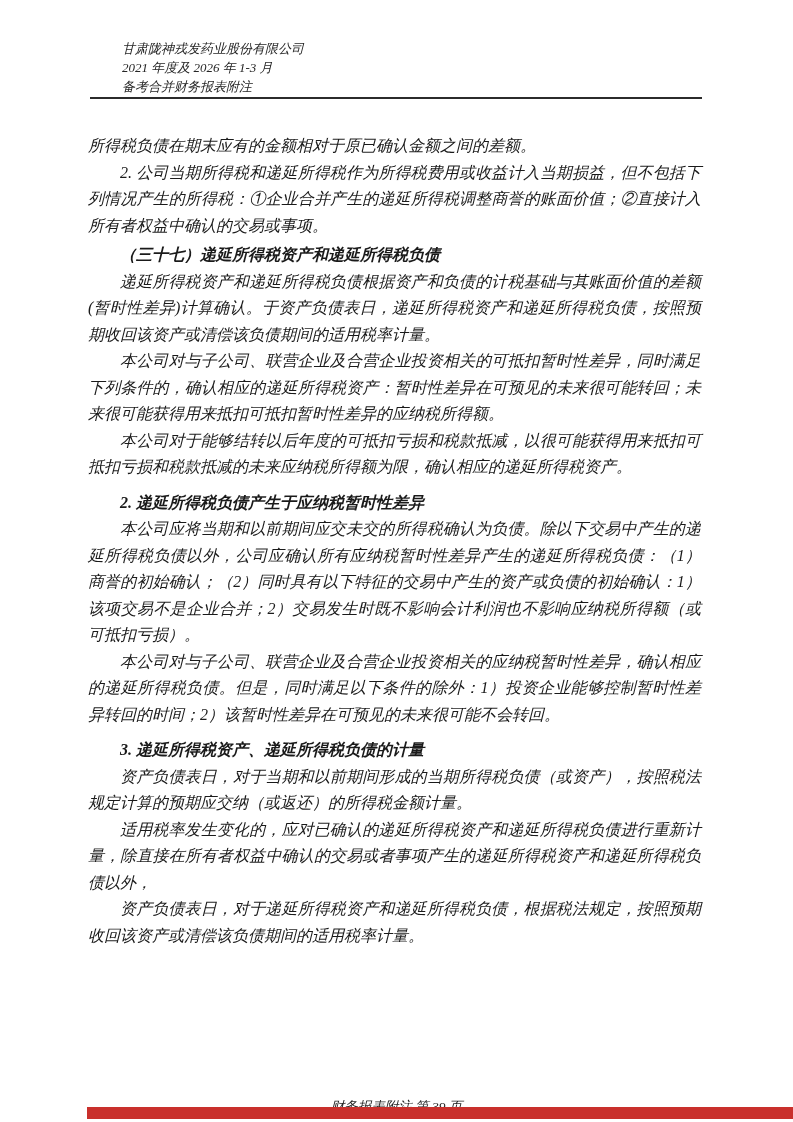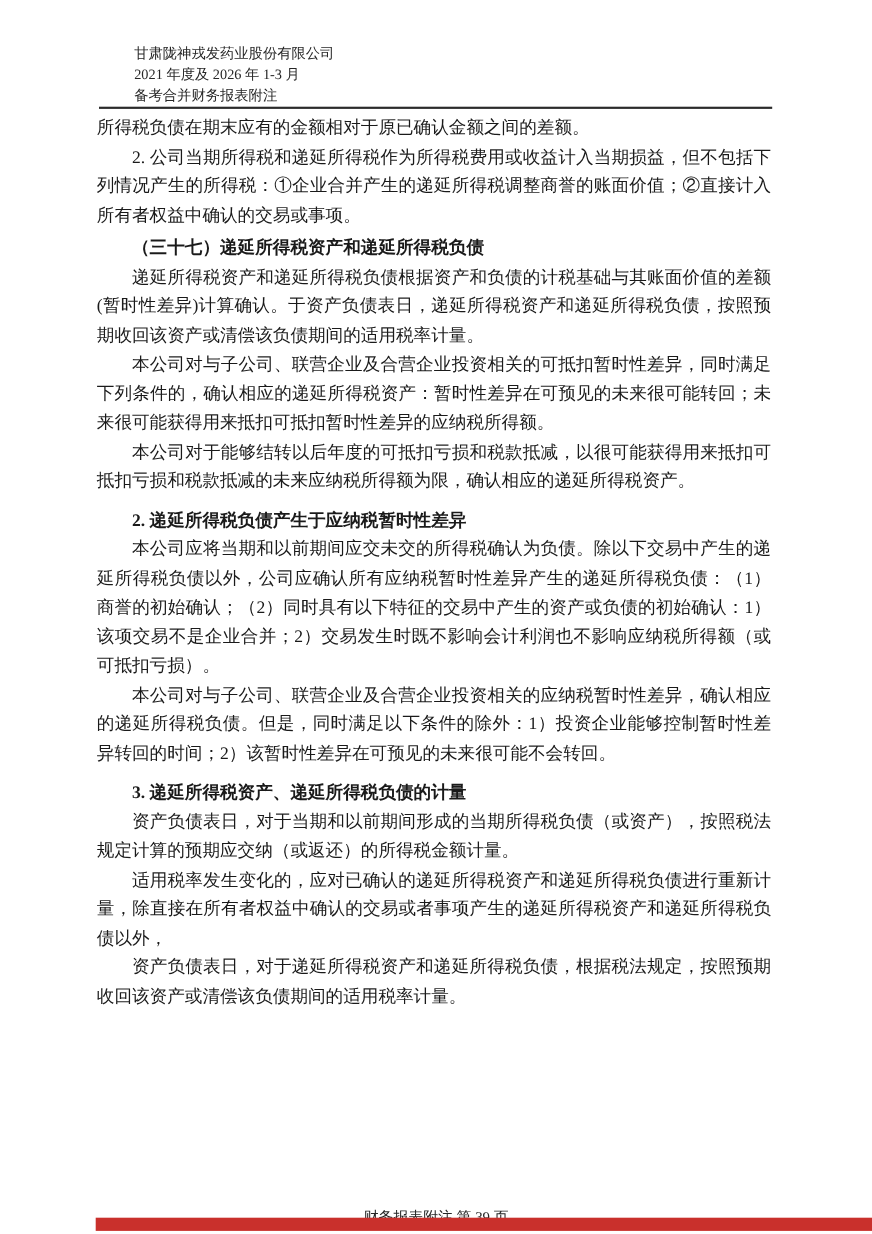--- a/index.html
+++ b/index.html
@@ -3,37 +3,38 @@
 <meta charset="utf-8">
 <style>
   html,body{margin:0;padding:0;background:#ffffff;}
   .page{
     position:relative;
     width:793px;height:1122px;
     background:#ffffff;
     overflow:hidden;
     font-family:"Liberation Serif","DejaVu Serif",serif;
     color:#1a1a1a;
+    font-style:italic;
   }
   .header{
     position:absolute;left:122px;top:39px;
     font-size:13px;line-height:19px;color:#262626;
     white-space:nowrap;
   }
   .header-rule{
     position:absolute;left:90px;top:97px;
     width:612px;height:2px;background:#2b2b2b;
   }
   .body-text{
     position:absolute;left:88px;top:104px;width:613px;
     font-size:16px;line-height:26.5px;
     text-align:justify;
   }
   .body-text p{margin:0;text-indent:2em;}
-  .body-text p.continuation{text-indent:0;}
+  .body-text p.continuation{text-indent:0;margin-top:29px;}
   .body-text p.heading{font-weight:bold;}
   .body-text p.heading-major{font-weight:bold;margin-top:3px;}
   .body-text p.heading-sub{font-weight:bold;margin-top:9px;}
   .footer{
     position:absolute;left:0;top:1098px;width:100%;
     text-align:center;font-size:13.5px;color:#262626;
   }
   .bottom-bar{
     position:absolute;left:87px;right:0;top:1107px;height:12px;
     background:#c9302c;

